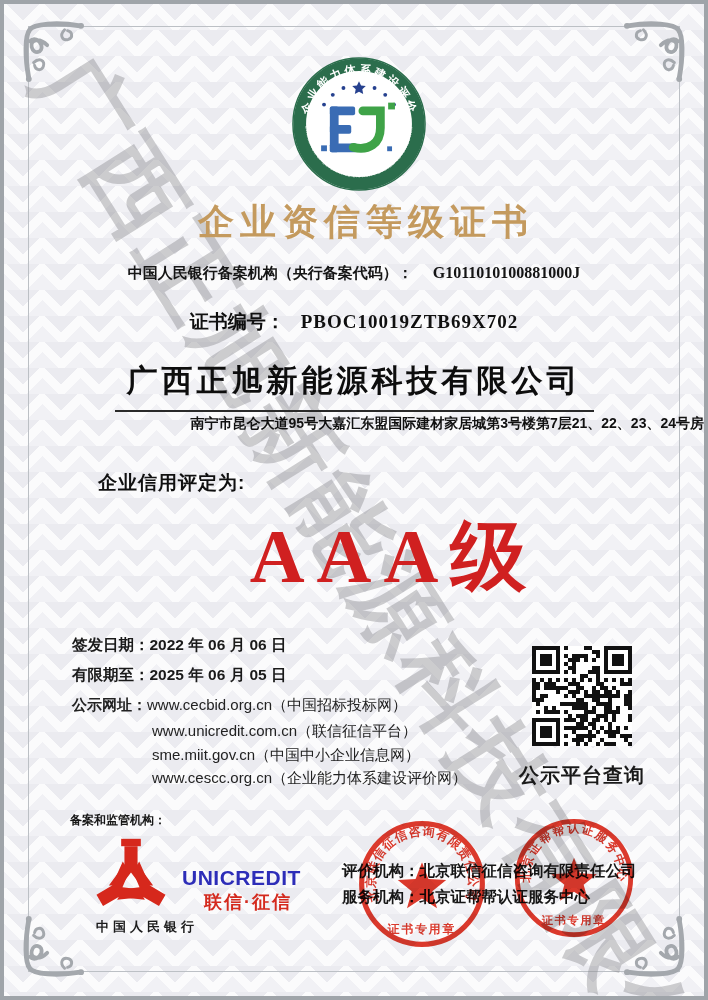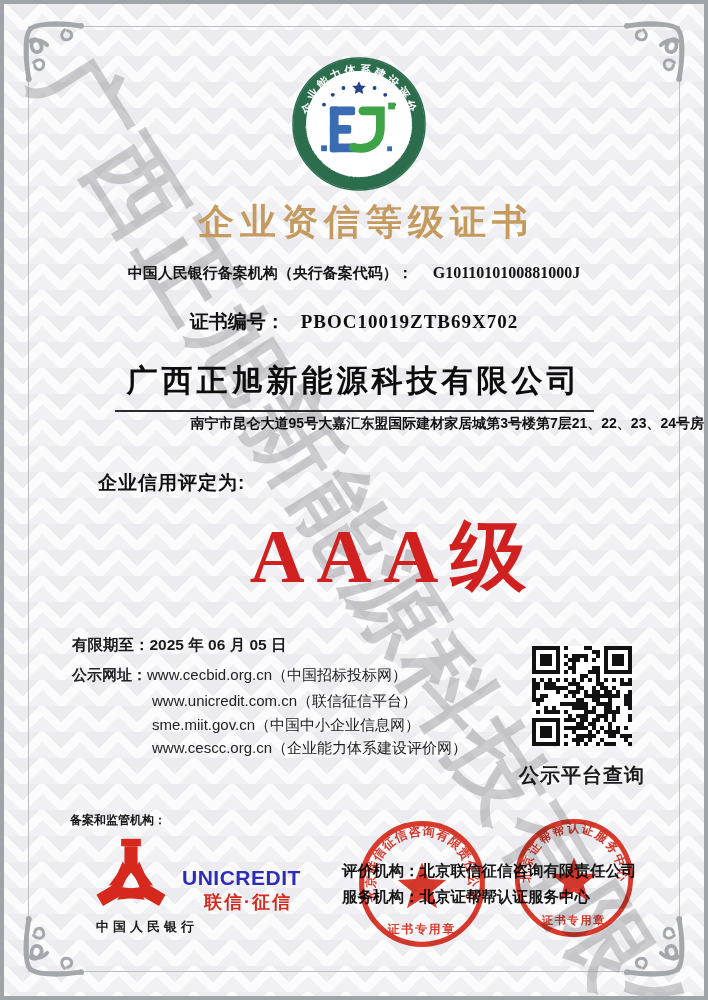--- a/index.html
+++ b/index.html
@@ -163,20 +163,23 @@
 
   <div class="company-wrap">
     <span class="company">广西正旭新能源科技有限公司</span>
   </div>
   <div class="address">南宁市昆仑大道95号大嘉汇东盟国际建材家居城第3号楼第7层21、22、23、24号房</div>
 
   <div class="rating-label">企业信用评定为:</div>
   <div class="rating">AAA级</div>
 
   <div class="meta">
+    <div class="row">
+      <span>签发日期：</span><span class="val">2022 年 06 月 06 日</span>
+    </div>
     <div class="row">
       <span>有限期至：</span><span class="val">2025 年 06 月 05 日</span>
     </div>
     <div class="site-row" style="line-height:29px;">
       <span style="font-weight:600;">公示网址：</span><span>www.cecbid.org.cn（中国招标投标网）</span>
     </div>
     <div class="site-row indent"><span>www.unicredit.com.cn（联信征信平台）</span></div>
     <div class="site-row indent"><span>sme.miit.gov.cn（中国中小企业信息网）</span></div>
     <div class="site-row indent"><span>www.cescc.org.cn（企业能力体系建设评价网）</span></div>
   </div>

